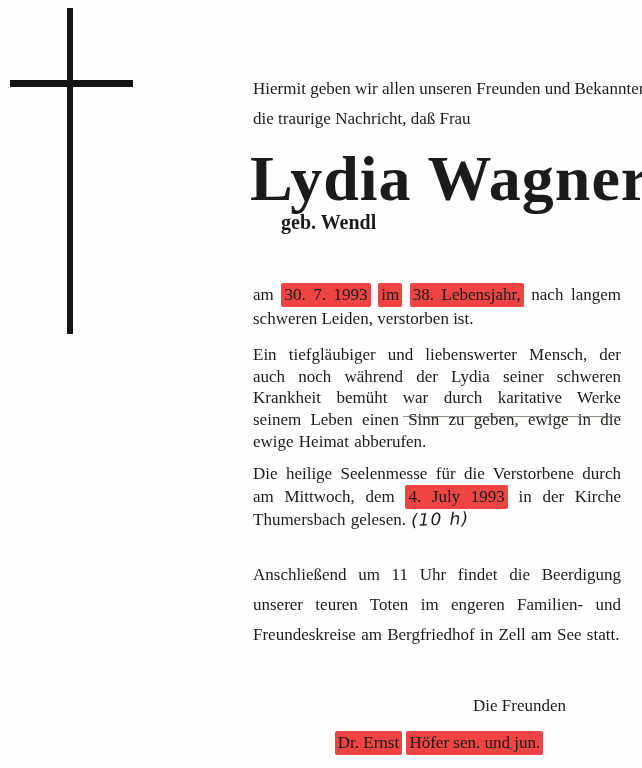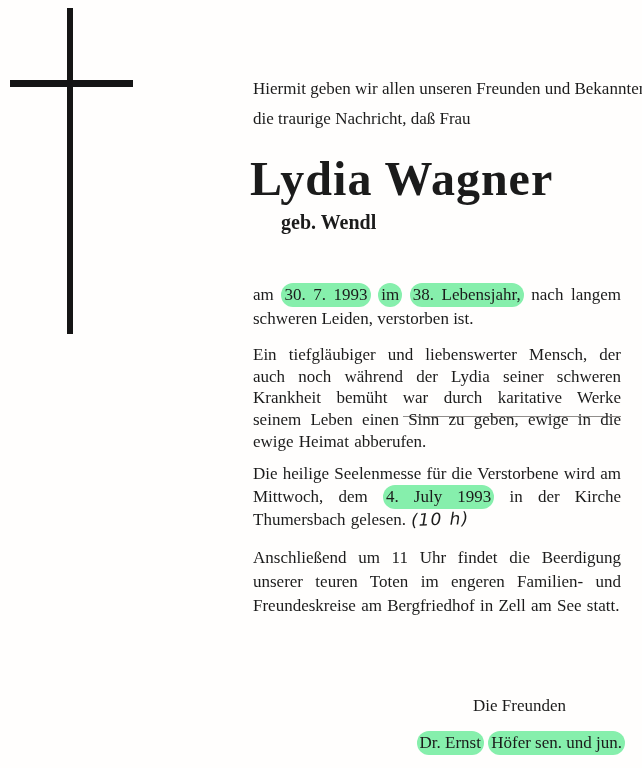--- a/index.html
+++ b/index.html
@@ -33,39 +33,39 @@
     width: 368px; height: 768px;
     font-size: 17px;
   }
   .block { position: absolute; left: 0; right: 0; }
 
   .intro { top: 74px; line-height: 30px; }
   .intro .line { white-space: nowrap; }
 
   .deceased-name {
     top: 152px;
-    font-size: 48px; font-weight: bold;
+    font-size: 64px; font-weight: bold;
     line-height: 54px; letter-spacing: 1px;
     white-space: nowrap; margin-left: -3px;
   }
   .maiden { top: 211px; font-size: 20px; font-weight: bold; line-height: 22px; margin-left: 28px; }
 
   .para { text-align: justify; }
   .death-para  { top: 266px; line-height: 23.5px; }
   .eulogy-para { top: 327px; line-height: 21.7px; word-spacing: 1px; }
   .mass-para   { top: 446px; line-height: 22.5px; word-spacing: 1px; }
-  .burial-para { top: 529px; line-height: 24px;  word-spacing: 1px; }
+  .burial-para { top: 543px; line-height: 30px;  word-spacing: 1px; }
 
   .families  { top: 696px; line-height: 20px; text-align: right; padding-right: 55px; }
-  .signature { top: 732px; line-height: 22px; text-align: right; margin-right: -4px; }
+  .signature { top: 732px; line-height: 22px; text-align: center; margin-right: -4px; }
 
   .hl {
-    background: #86efac;
+    background: #ef4444;
     padding: 2px 3px 3px;
-    border-radius: 12px;
+    border-radius: 2px;
     box-decoration-break: clone;
     -webkit-box-decoration-break: clone;
   }
   .pencil-underline {
     border-bottom: 1.6px solid rgba(55, 50, 45, 0.55);
     padding-bottom: 9px;
   }
   .handwritten {
     display: inline-block;
     font-family: "DejaVu Sans", sans-serif;
@@ -95,21 +95,21 @@
     </div>
 
     <div class="block deceased-name">Lydia Wagner</div>
 
     <div class="block maiden">geb. Wendl</div>
 
     <p class="block para death-para"><span>am</span> <span class="hl">30. 7. 1993</span> <span class="hl">im</span> <span class="hl">38. Lebensjahr,</span> <span>nach langem schweren Leiden, verstorben ist.</span></p>
 
     <p class="block para eulogy-para"><span>Ein tiefgläubiger und liebenswerter Mensch, der auch noch während der Lydia seiner schweren Krankheit bemüht</span> <span class="pencil-underline">war durch karitative Werke</span> <span>seinem Leben einen Sinn zu geben, ewige in die ewige Heimat abberufen.</span></p>
 
-    <p class="block para mass-para"><span>Die heilige Seelenmesse für die Verstorbene wird am Mittwoch, dem</span> <span class="hl">4. July 1993</span> <span>in der Kirche Thumersbach gelesen.</span><span class="handwritten">(10 h)</span></p>
+    <p class="block para mass-para"><span>Die heilige Seelenmesse für die Verstorbene durch am Mittwoch, dem</span> <span class="hl">4. July 1993</span> <span>in der Kirche Thumersbach gelesen.</span><span class="handwritten">(10 h)</span></p>
 
     <p class="block para burial-para">Anschließend um 11 Uhr findet die Beerdigung unserer teuren Toten im engeren Familien- und Freundes­kreise am Bergfriedhof in Zell am See statt.</p>
 
     <div class="block families">Die Freunden</div>
 
     <div class="block signature"><span class="hl">Dr. Ernst</span> <span class="hl">Höfer sen. und jun.</span></div>
 
   </div>
 </div>
 

